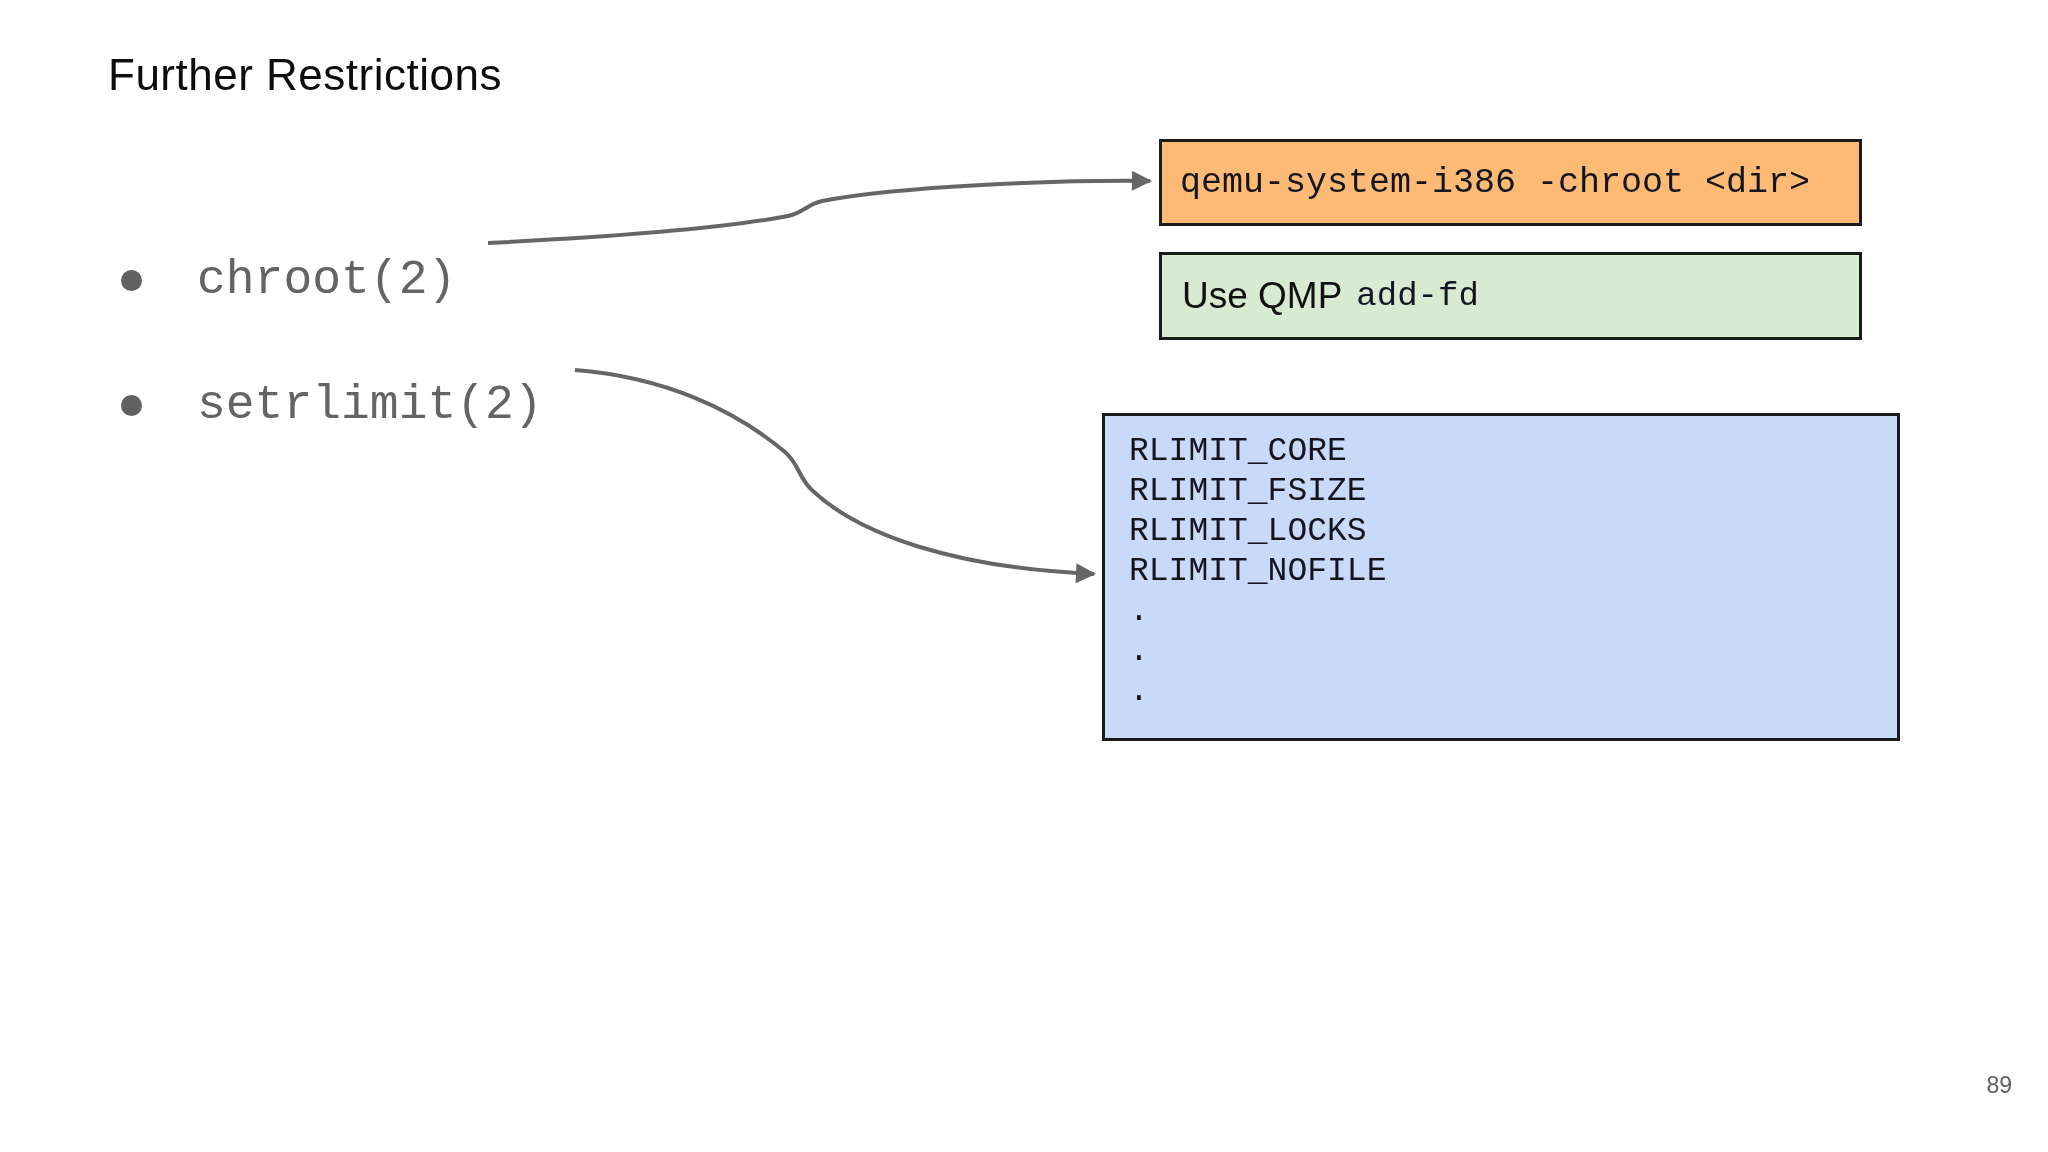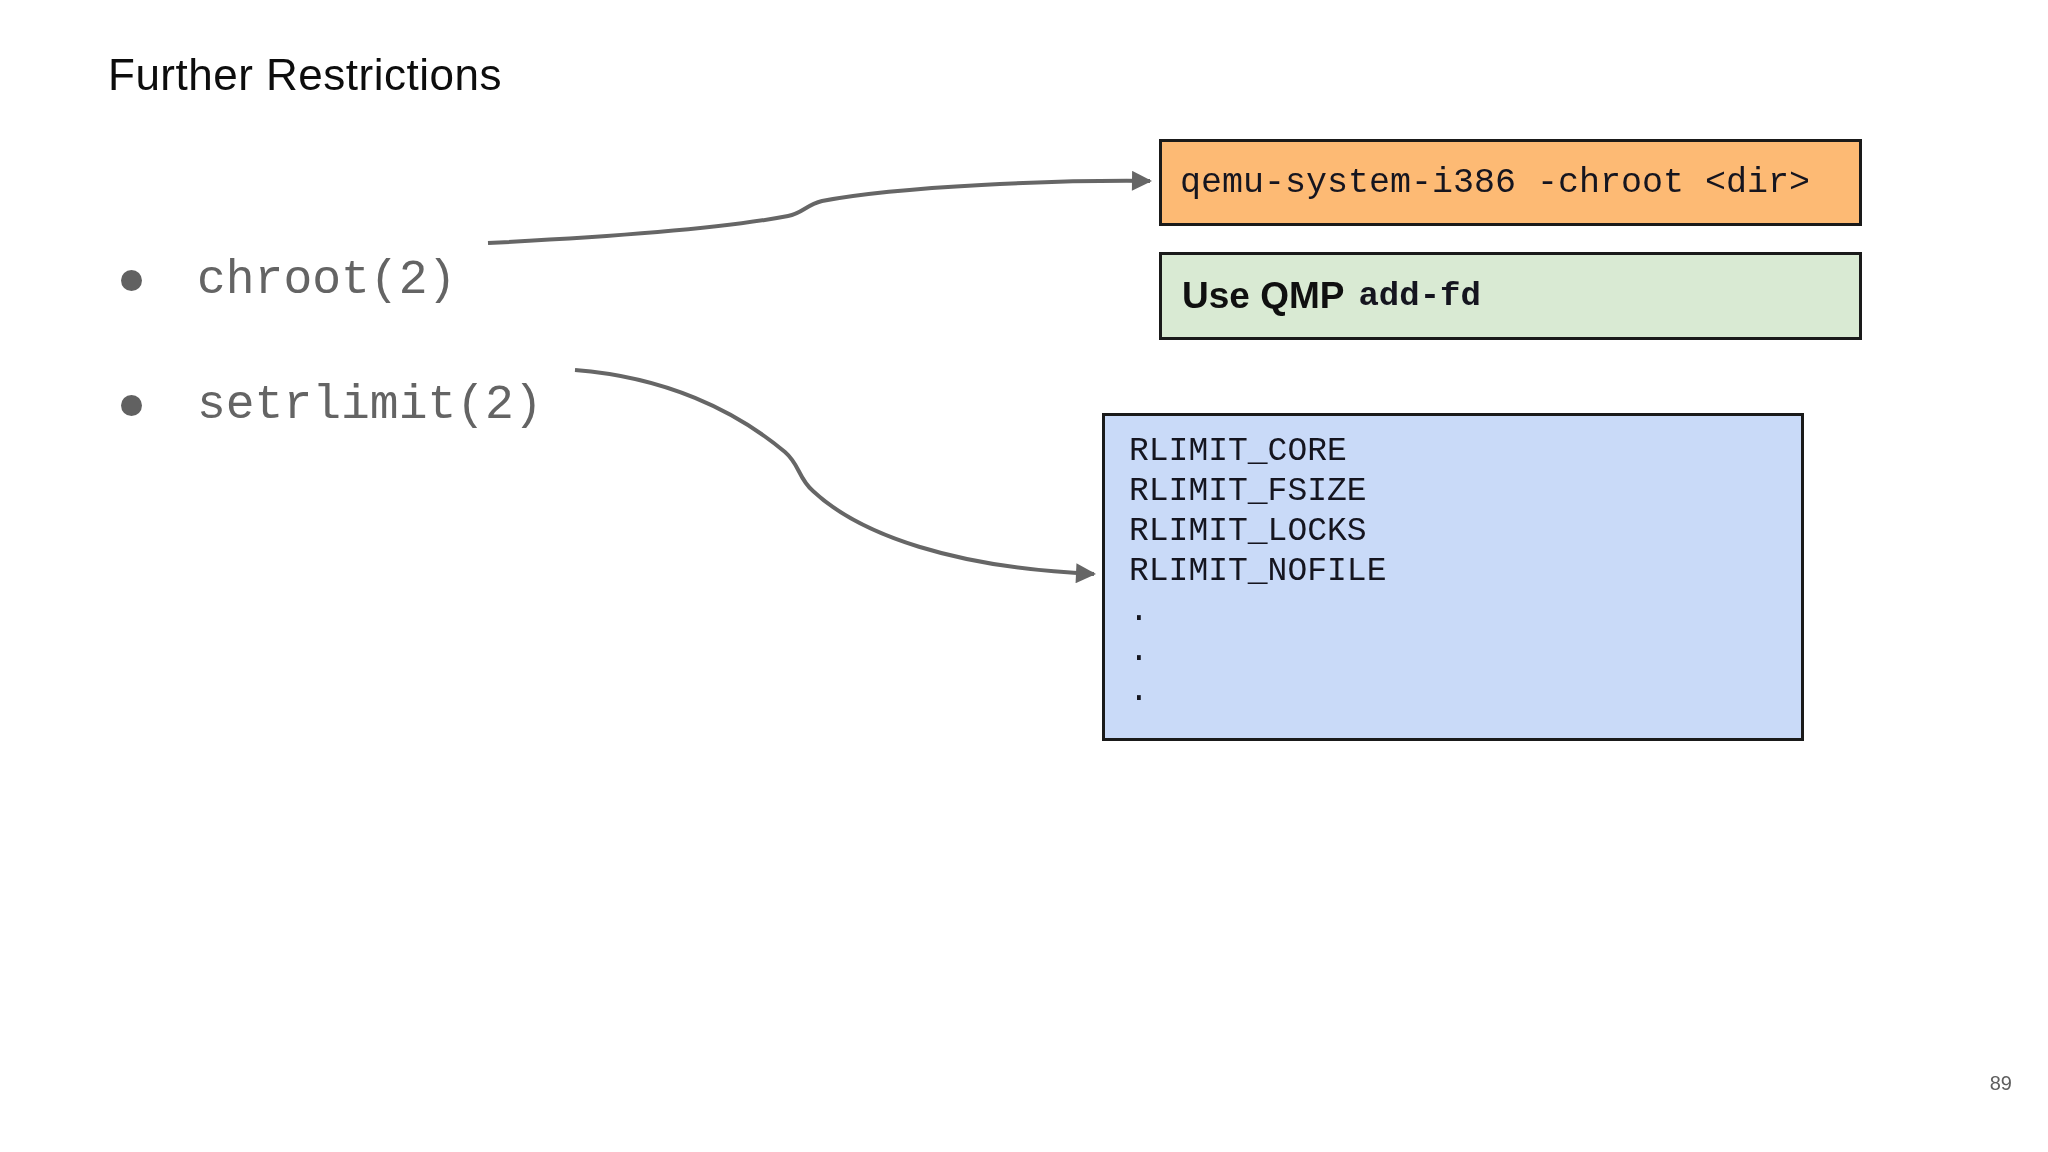--- a/index.html
+++ b/index.html
@@ -85,53 +85,52 @@
     color: #15151f;
     white-space: nowrap;
   }
   .box-qmp {
     left: 1159px;
     top: 252px;
     width: 703px;
     height: 88px;
     background: #d9ead3;
     padding-left: 20px;
-    font-weight: bold;
   }
   .box-qmp .qmp-prefix {
     font-size: 37px;
     color: #101010;
     margin-right: 14px;
     white-space: nowrap;
   }
   .box-qmp .qmp-code {
     font-size: 34px;
     color: #15151f;
     white-space: nowrap;
   }
   .box-rlimit {
     left: 1102px;
     top: 413px;
-    width: 702px;
+    width: 798px;
     height: 328px;
     background: #c9daf8;
     display: block;
     padding: 16px 0 0 24px;
   }
   .box-rlimit .rlimit-line {
     font-size: 33px;
     line-height: 40px;
     color: #15151f;
     white-space: pre;
   }
   .page-number {
     position: absolute;
     right: 36px;
     top: 1072px;
-    font-size: 20px;
+    font-size: 23px;
     color: #5f5f5f;
   }
 </style>
 </head>
 <body>
 
 <div class="slide">
 
   <div class="title">Further Restrictions</div>
 

